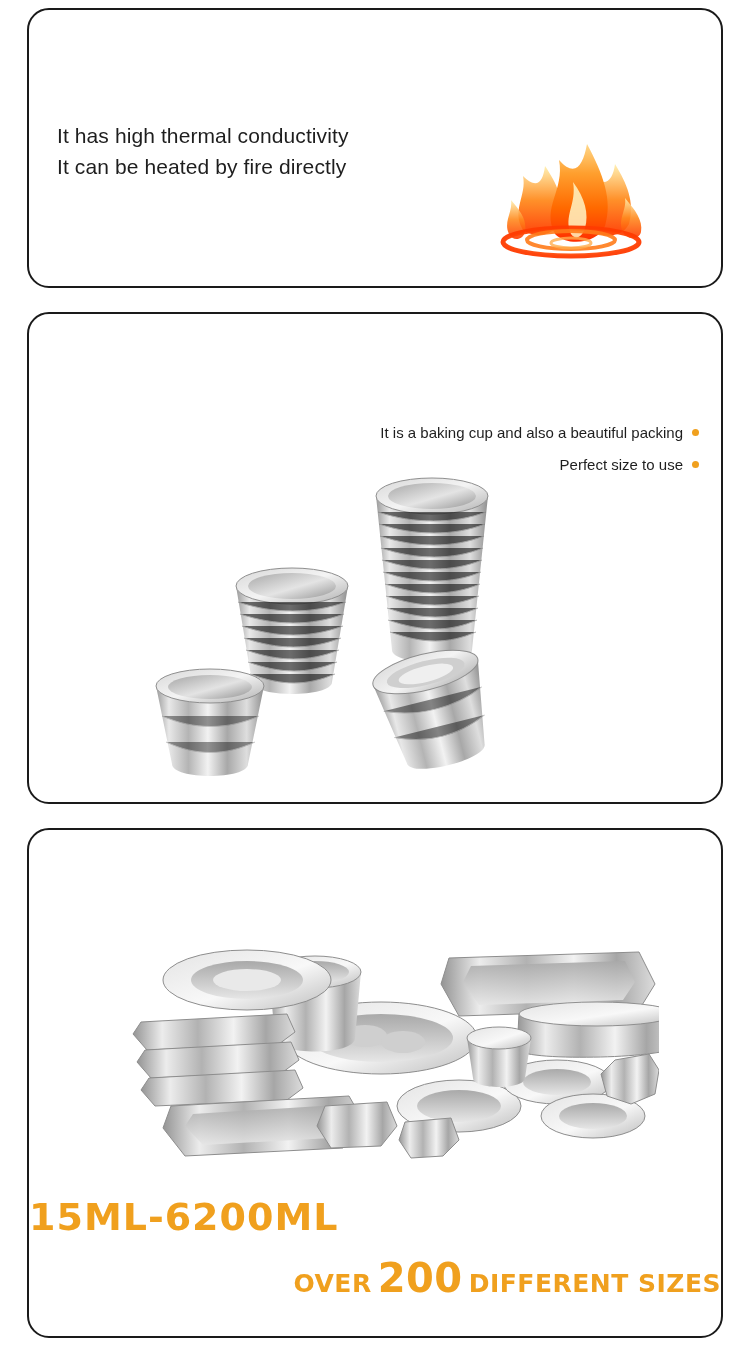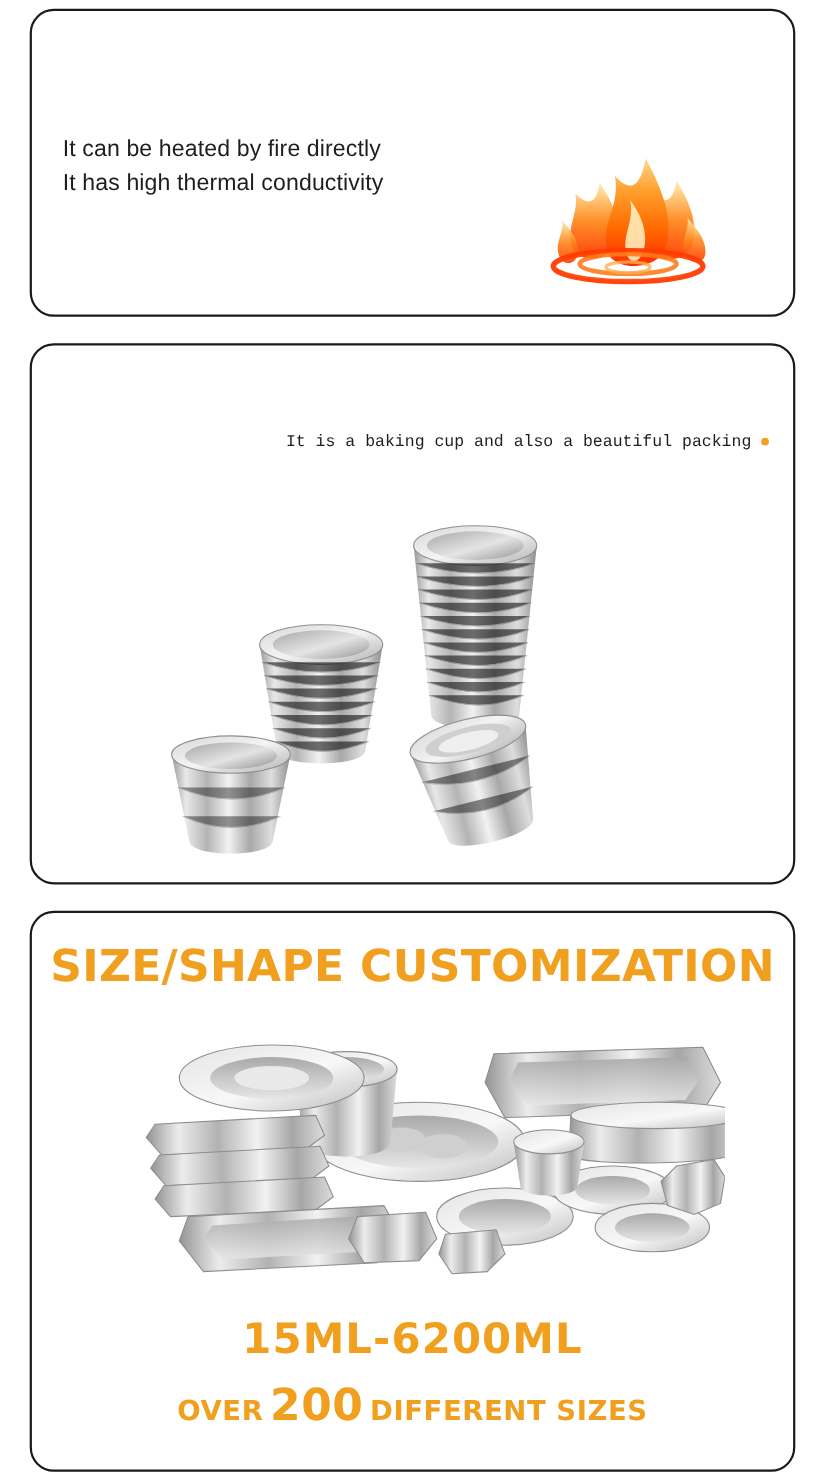--- a/index.html
+++ b/index.html
@@ -66,23 +66,22 @@
     font-size: 40px;
     font-weight: bold;
     color: #F0A01E;
     letter-spacing: .5px;
     font-family: "DejaVu Sans", sans-serif;
   }
 
   .bullet-list {
     position: absolute;
     right: 22px;
-    top: 79px;
+    top: 110px;
     text-align: right;
-    font-family: Liberation Mono, monospace;
   }
   .bullet-row {
     display: flex;
     align-items: center;
     justify-content: flex-end;
     margin-bottom: 15px;
     font-size: 15px;
     color: #1e1e1e;
     white-space: nowrap;
   }
@@ -123,51 +122,51 @@
     left: 90px;
     top: 80px;
     width: 540px;
     height: 255px;
   }
 
   .volume-range {
     position: absolute;
     left: 0; right: 0;
     top: 365px;
-    text-align: center;
+    text-align: left;
     font-size: 38px;
     font-weight: bold;
     color: #F0A01E;
     letter-spacing: 1px;
     font-family: "DejaVu Sans", sans-serif;
   }
 
   .sizes-line {
     position: absolute;
     left: 0; right: 0;
     top: 425px;
-    text-align: center;
+    text-align: right;
     color: #F0A01E;
     font-family: "DejaVu Sans", sans-serif;
     font-weight: bold;
     white-space: nowrap;
   }
   .sizes-line .small { font-size: 25px; letter-spacing: .5px; }
   .sizes-line .big { font-size: 40px; letter-spacing: .5px; margin: 0 6px; }
 </style>
 </head>
 <body>
 
 <div class="page">
 
   <div class="card" id="card-thermal">
 
     <div class="thermal-text">
+      <div>It has high thermal conductivity</div>
       <div>It can be heated by fire directly</div>
-      <div>It has high thermal conductivity</div>
     </div>
 
     <div class="flame-wrap">
       <svg width="190" height="135" viewBox="0 0 190 135">
         <defs>
           <linearGradient id="flameGrad" x1="0" y1="1" x2="0" y2="0">
             <stop offset="0%" stop-color="#ff2d00"></stop>
             <stop offset="35%" stop-color="#ff6a00"></stop>
             <stop offset="70%" stop-color="#ff9f2e"></stop>
             <stop offset="100%" stop-color="#ffd88a"></stop>
@@ -199,20 +198,24 @@
       </svg>
     </div>
   </div>
 
   <div class="card" id="card-multi">
 
 
     <div class="bullet-list">
       <div class="bullet-row">
         <span>It is a baking cup and also a beautiful packing</span>
+        <span class="bullet-dot"></span>
+      </div>
+      <div class="bullet-row">
+        <span>Perfect size to use</span>
         <span class="bullet-dot"></span>
       </div>
     </div>
 
     <div class="cups-art">
       <svg width="430" height="330" viewBox="0 0 430 330">
         <defs>
           <linearGradient id="foilV" x1="0" y1="0" x2="1" y2="0">
             <stop offset="0%" stop-color="#9a9a9a"></stop>
             <stop offset="12%" stop-color="#e8e8e8"></stop>
@@ -287,21 +290,20 @@
             <path d="M260 240 C292 254 330 254 361 240"></path>
             <path d="M264 268 C294 282 327 282 357 268"></path>
           </g>
         </g>
       </svg>
     </div>
   </div>
 
   <div class="card" id="card-size">
 
-    <div class="size-title">SIZE/SHAPE CUSTOMIZATION</div>
 
     <div class="trays-art">
       <svg width="540" height="255" viewBox="0 0 540 255">
         <defs>
           <linearGradient id="tFoil" x1="0" y1="0" x2="1" y2="0">
             <stop offset="0%" stop-color="#949494"></stop>
             <stop offset="18%" stop-color="#ececec"></stop>
             <stop offset="40%" stop-color="#b2b2b2"></stop>
             <stop offset="62%" stop-color="#f2f2f2"></stop>
             <stop offset="82%" stop-color="#a6a6a6"></stop>

